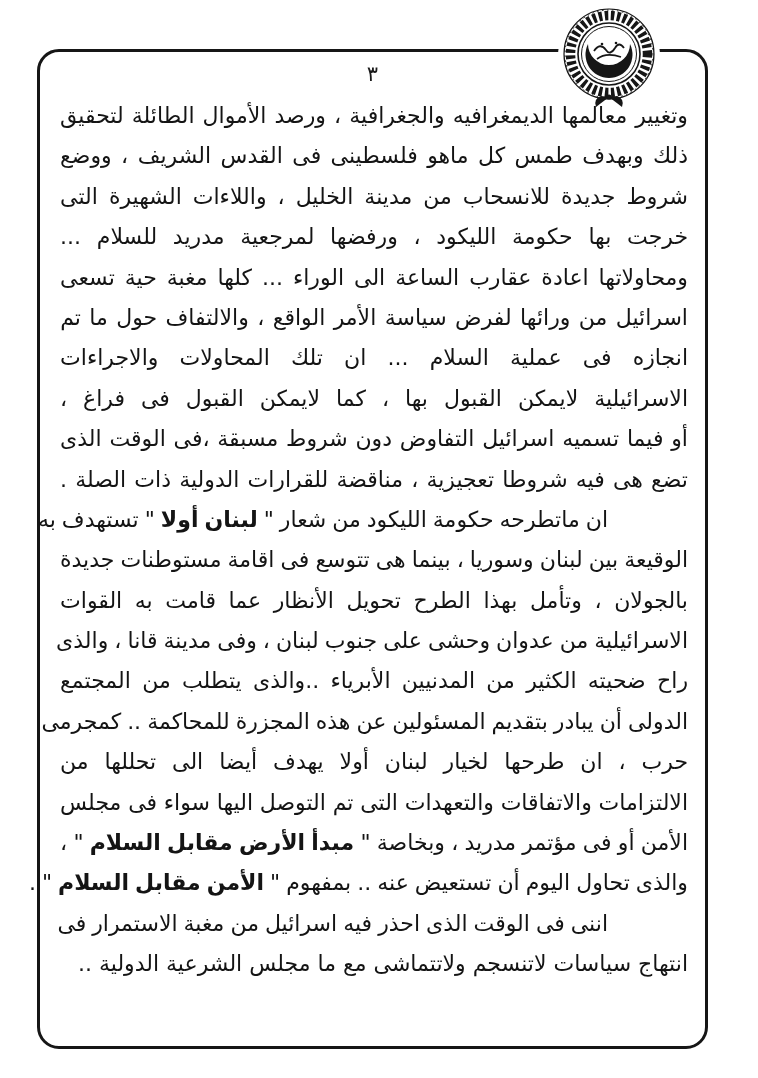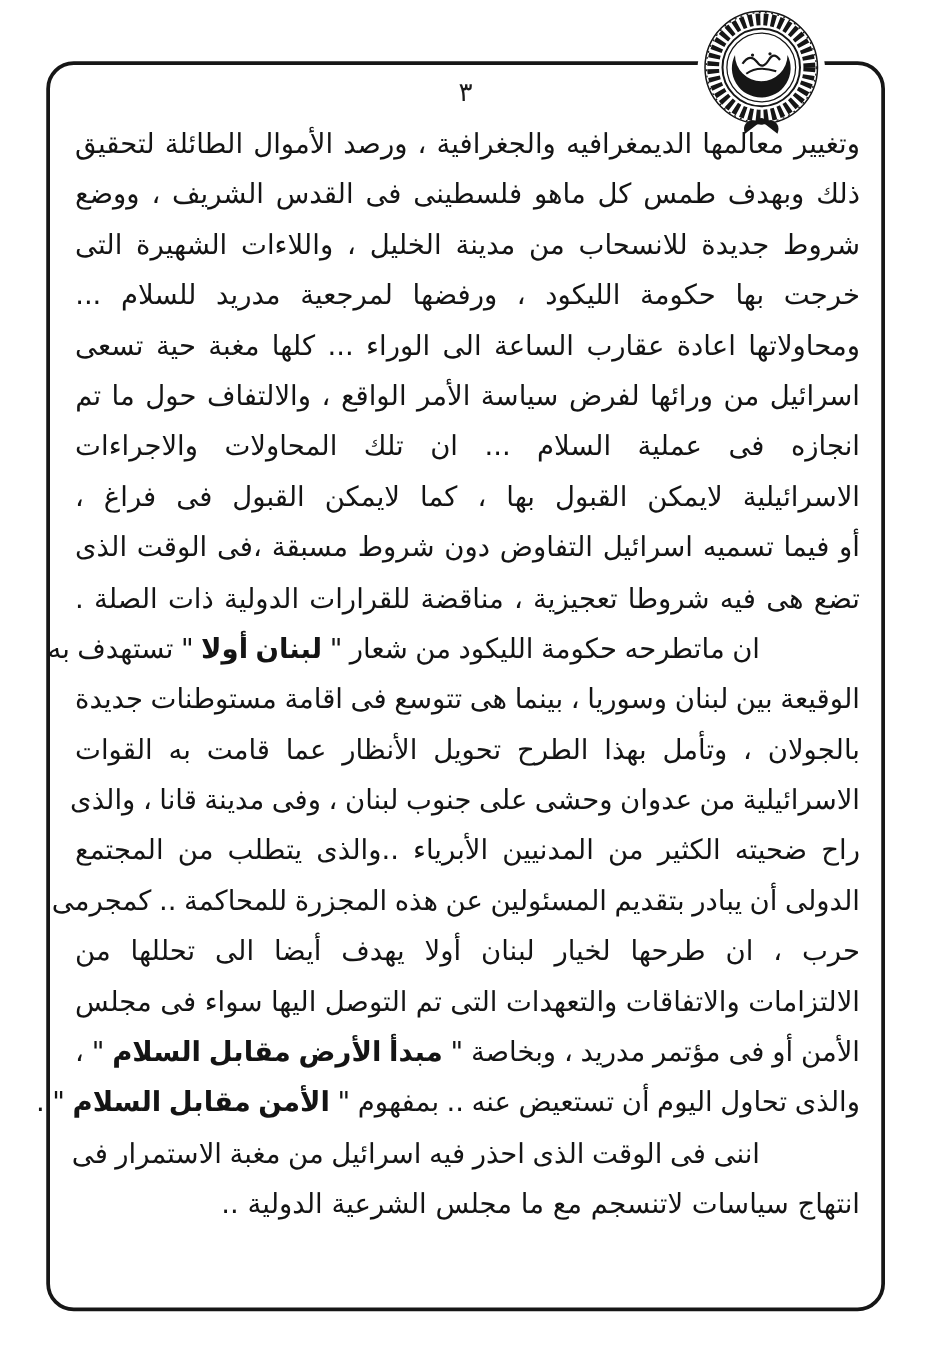--- a/index.html
+++ b/index.html
@@ -337,20 +337,21 @@
       <span class="w">اسرائيل</span>
       <span class="w">من</span>
       <span class="w">مغبة</span>
       <span class="w">الاستمرار</span>
       <span class="w">فى</span>
     </div>
     <div class="line start">
       <span class="w">انتهاج</span>
       <span class="w">سياسات</span>
       <span class="w">لاتنسجم</span>
+      <span class="w">ولاتتماشى</span>
       <span class="w">مع</span>
       <span class="w">ما</span>
       <span class="w">مجلس</span>
       <span class="w">الشرعية</span>
       <span class="w">الدولية</span>
       <span class="w">..</span>
     </div>
   </div>
 
 </body></html>

